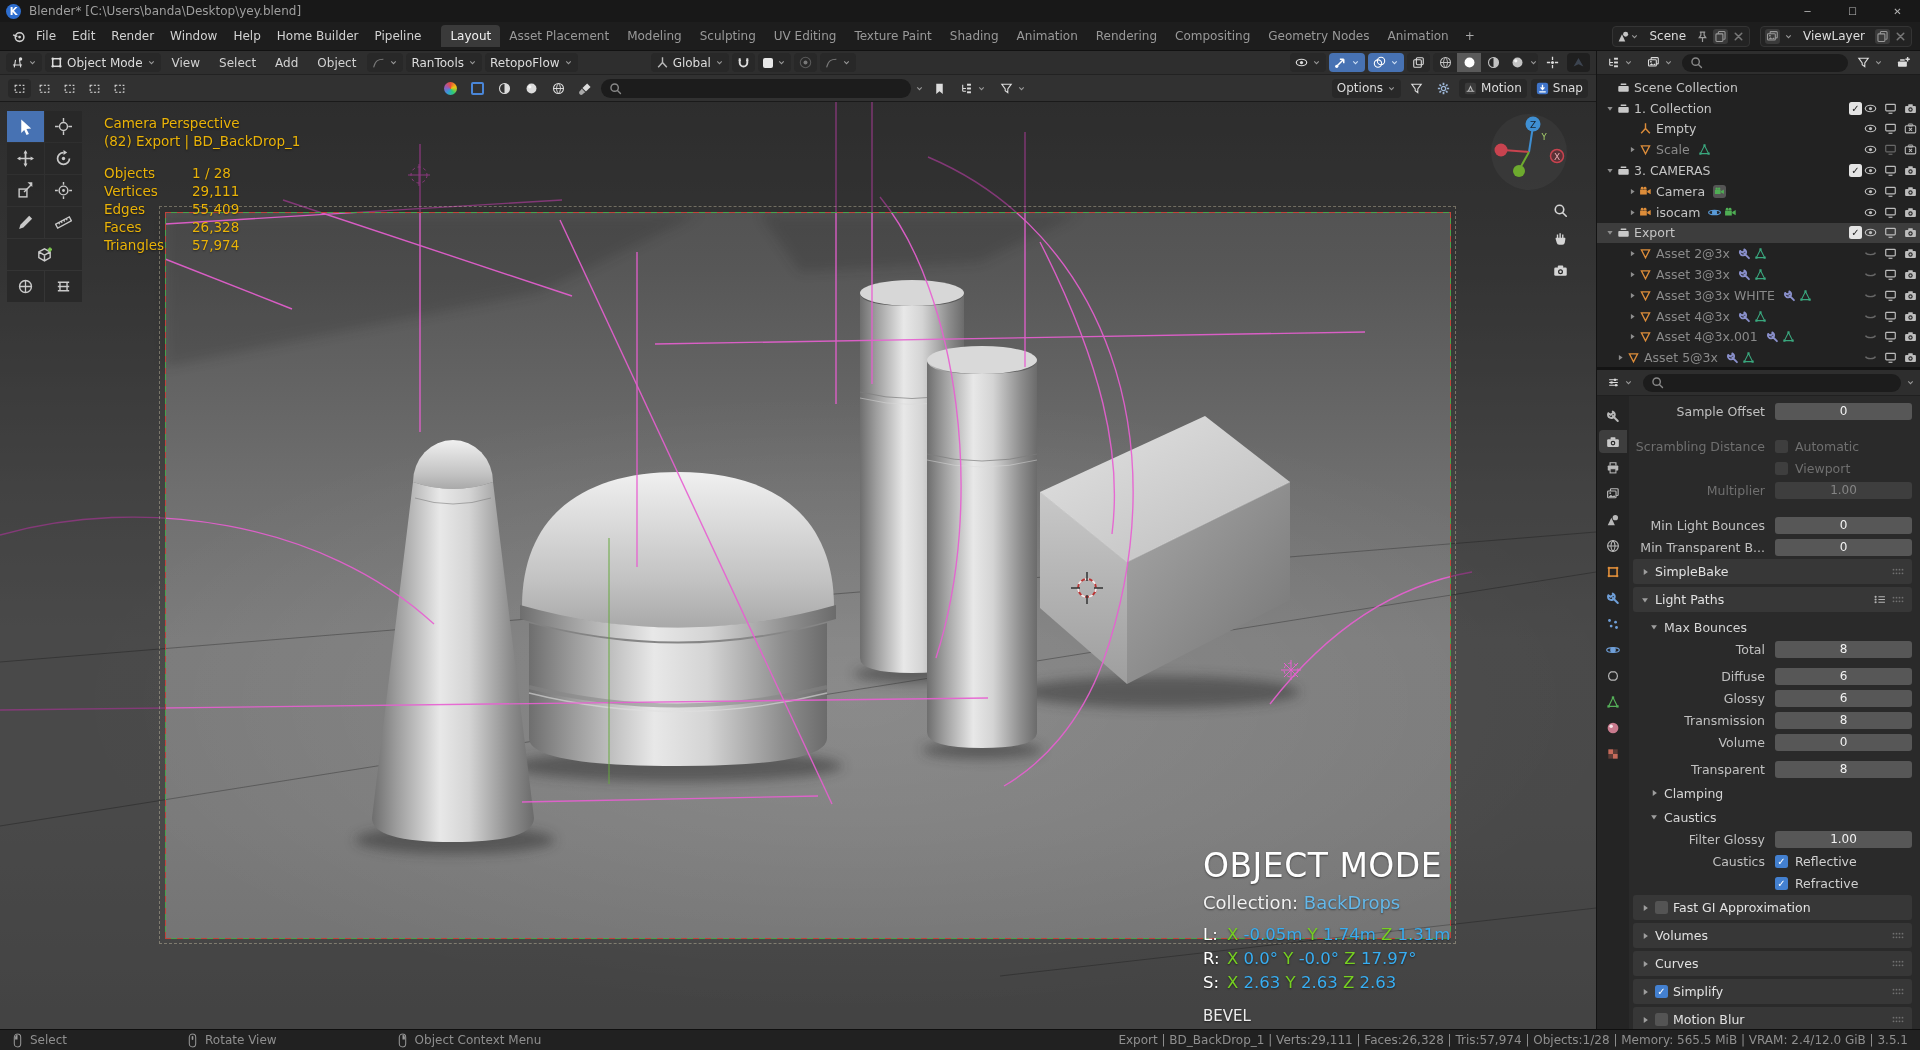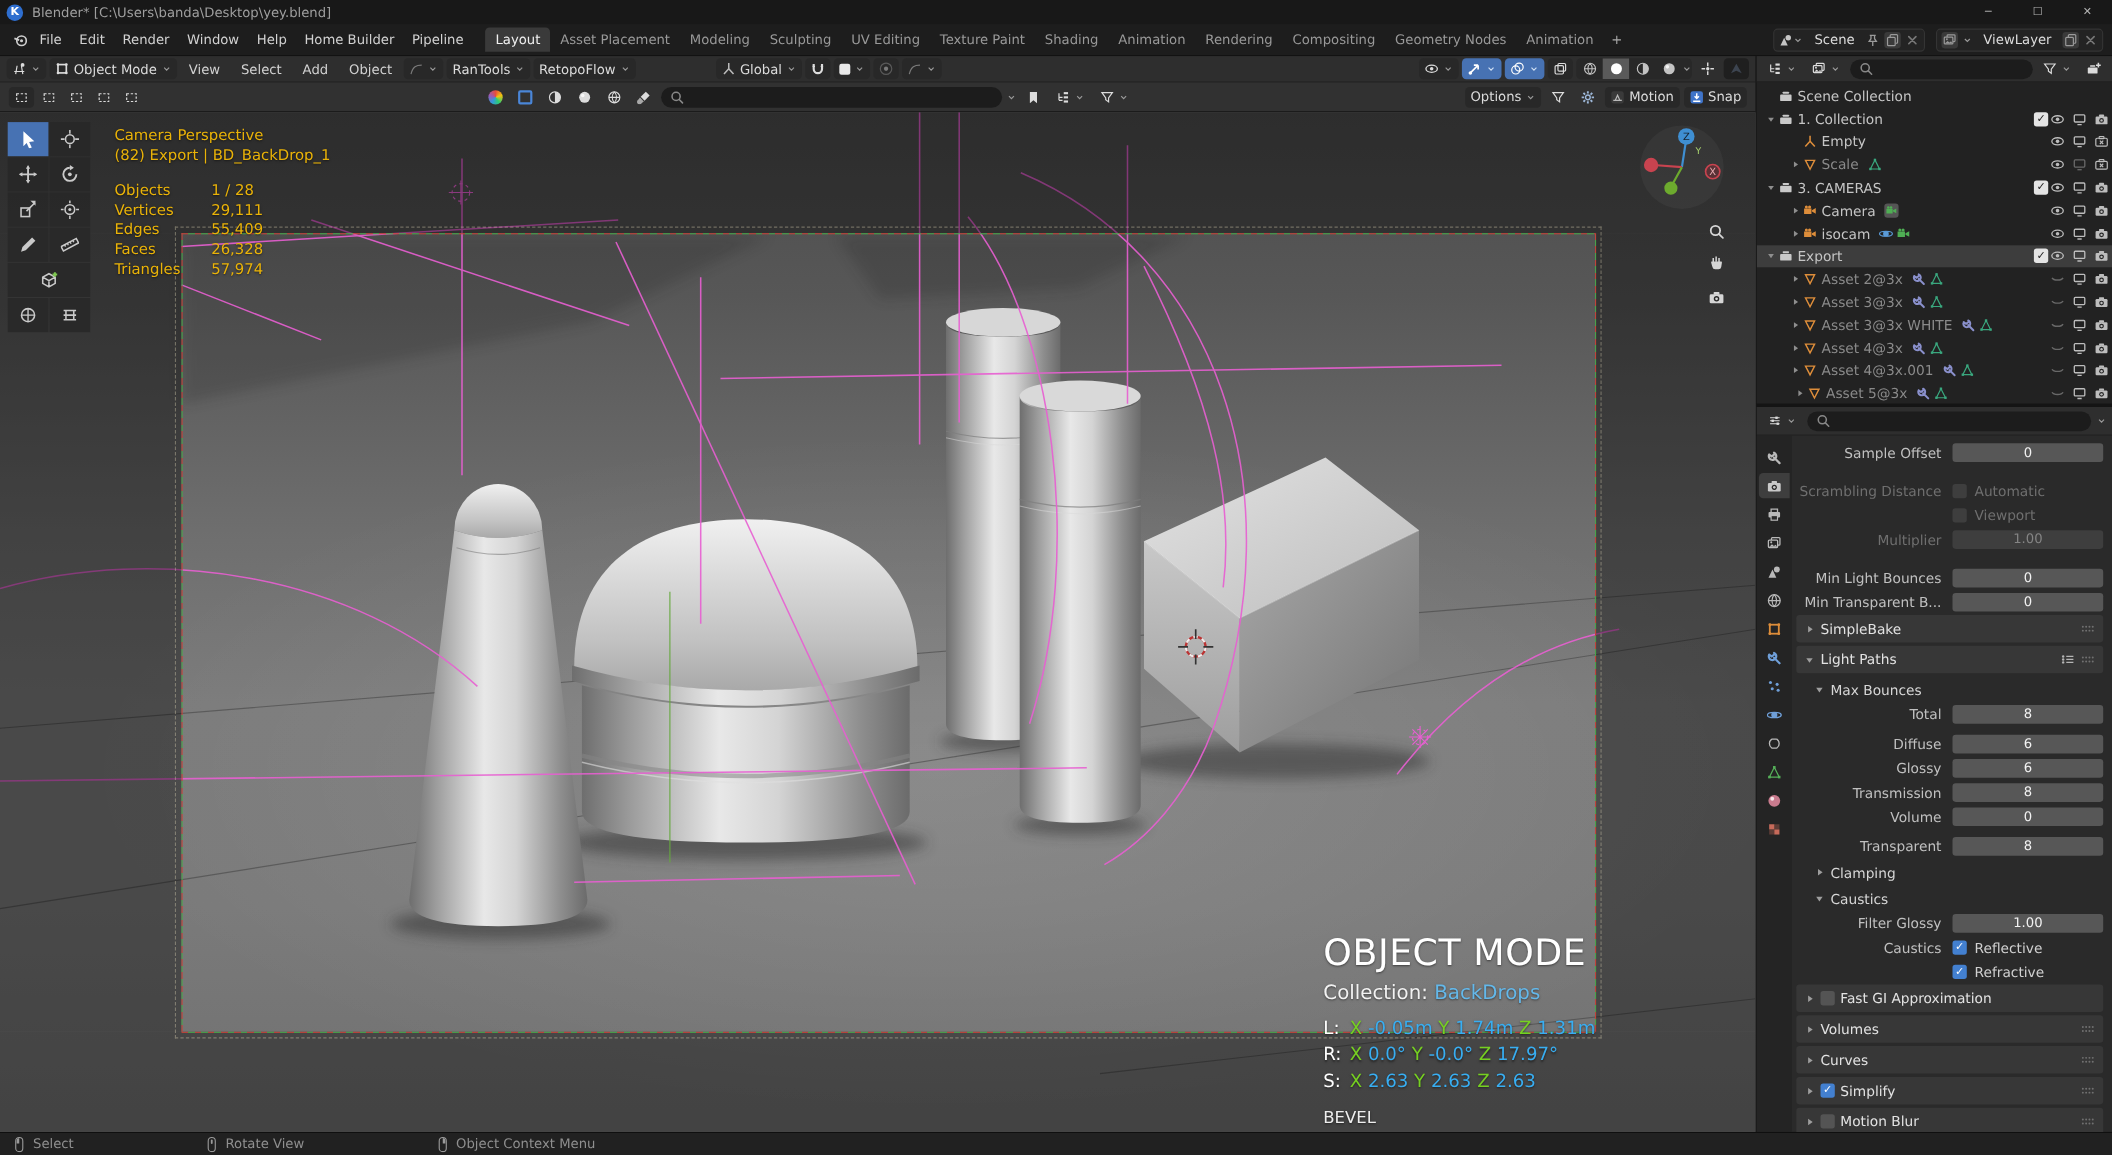--- a/index.html
+++ b/index.html
@@ -1396,21 +1396,21 @@
               <use href="#s-eye-closed"></use>
             </svg>
             <svg class="oi " viewBox="0 0 12 12">
               <use href="#s-screen"></use>
             </svg>
             <svg class="oi " viewBox="0 0 12 12">
               <use href="#s-camera"></use>
             </svg>
           </span>
   </div>
-        <div class="orow " style="padding-left:32px">
+        <div class="orow " style="padding-left:16px">
     <svg class="oi arr" viewBox="0 0 12 12">
             <use href="#s-tri-right"></use>
           </svg>
           <svg class="oi c-orange" viewBox="0 0 12 12">
             <use href="#s-cone"></use>
           </svg>
     <span class="olabel grayed">Asset 5@3x</span>
     <span class="dicons">
             <svg class="oi c-slate" viewBox="0 0 12 12">
               <use href="#s-wrench"></use>
@@ -1728,13 +1728,14 @@
         </svg>
      <span>Rotate View</span>
       </span>
       <span class="kmap" style="margin-right:0">
      <svg class="oi " viewBox="0 0 12 16">
           <use href="#s-mouse-r"></use>
         </svg>
      <span>Object Context Menu</span>
       </span>
     </div>
+  <span class="sb-right">Export | BD_BackDrop_1 | Verts:29,111 | Faces:26,328 | Tris:57,974 | Objects:1/28 | Memory: 565.5 MiB | VRAM: 2.4/12.0 GiB | 3.5.1</span>
 </div>
 
 </body></html>

